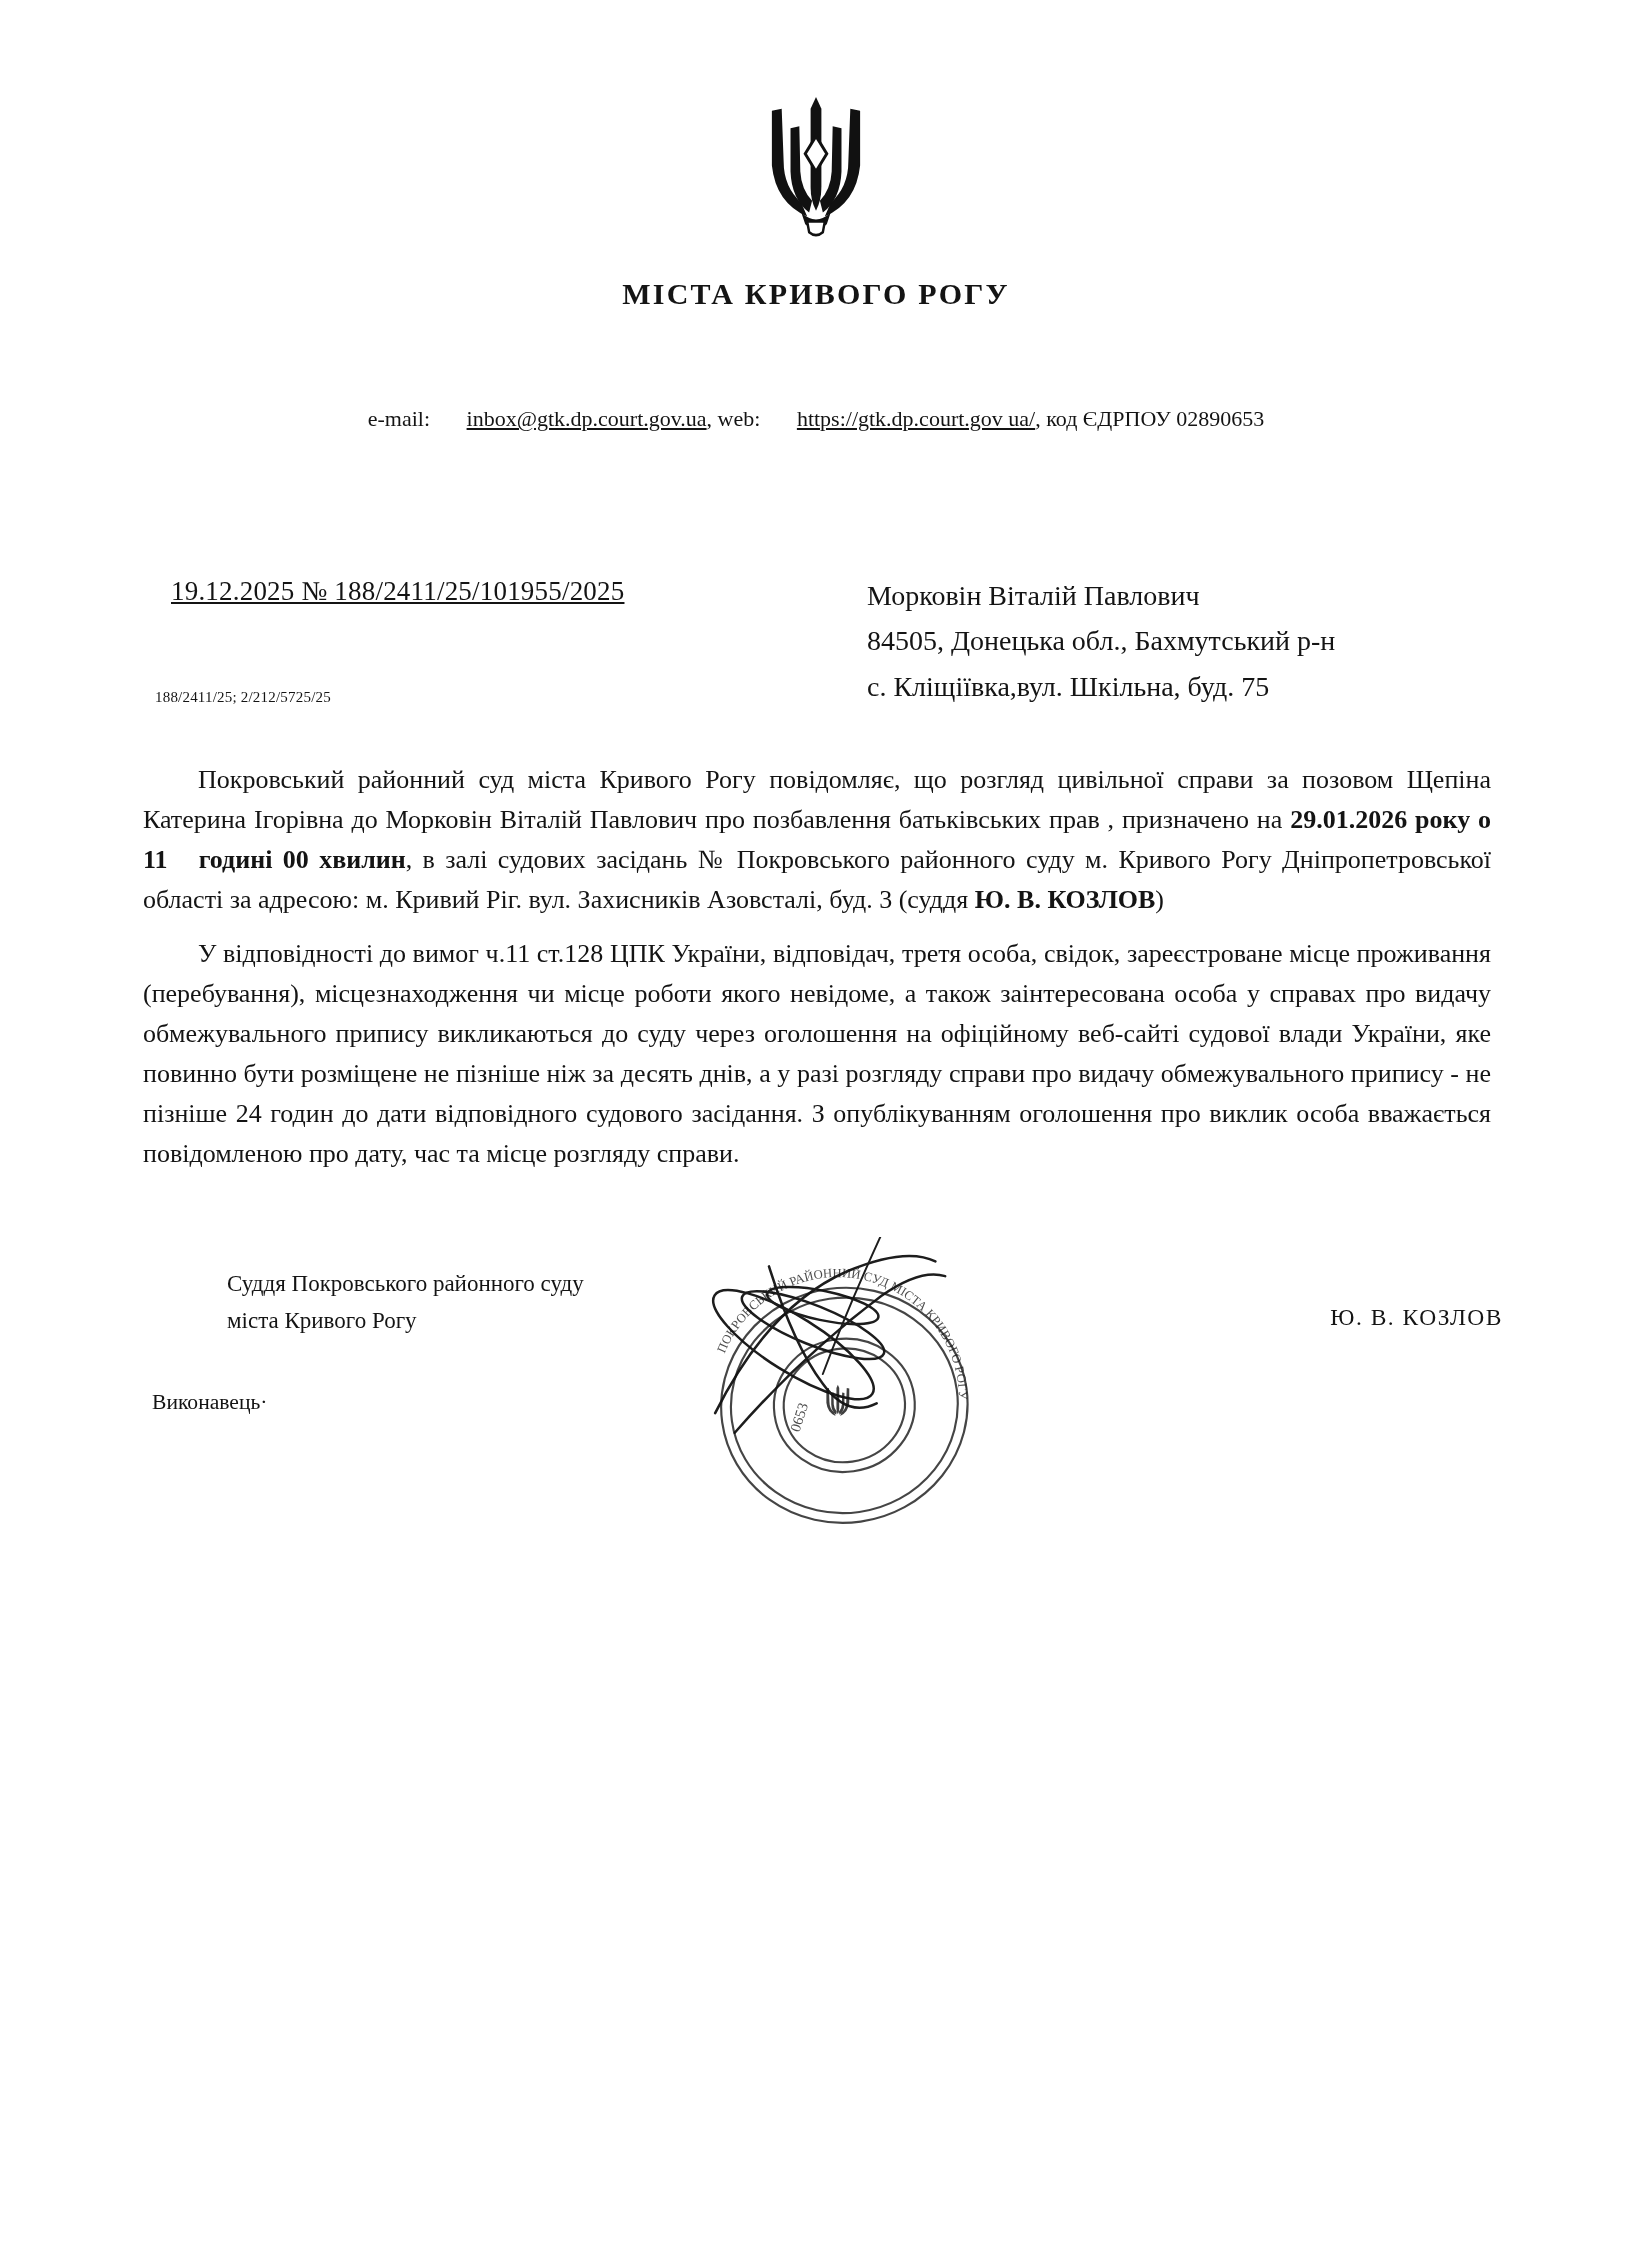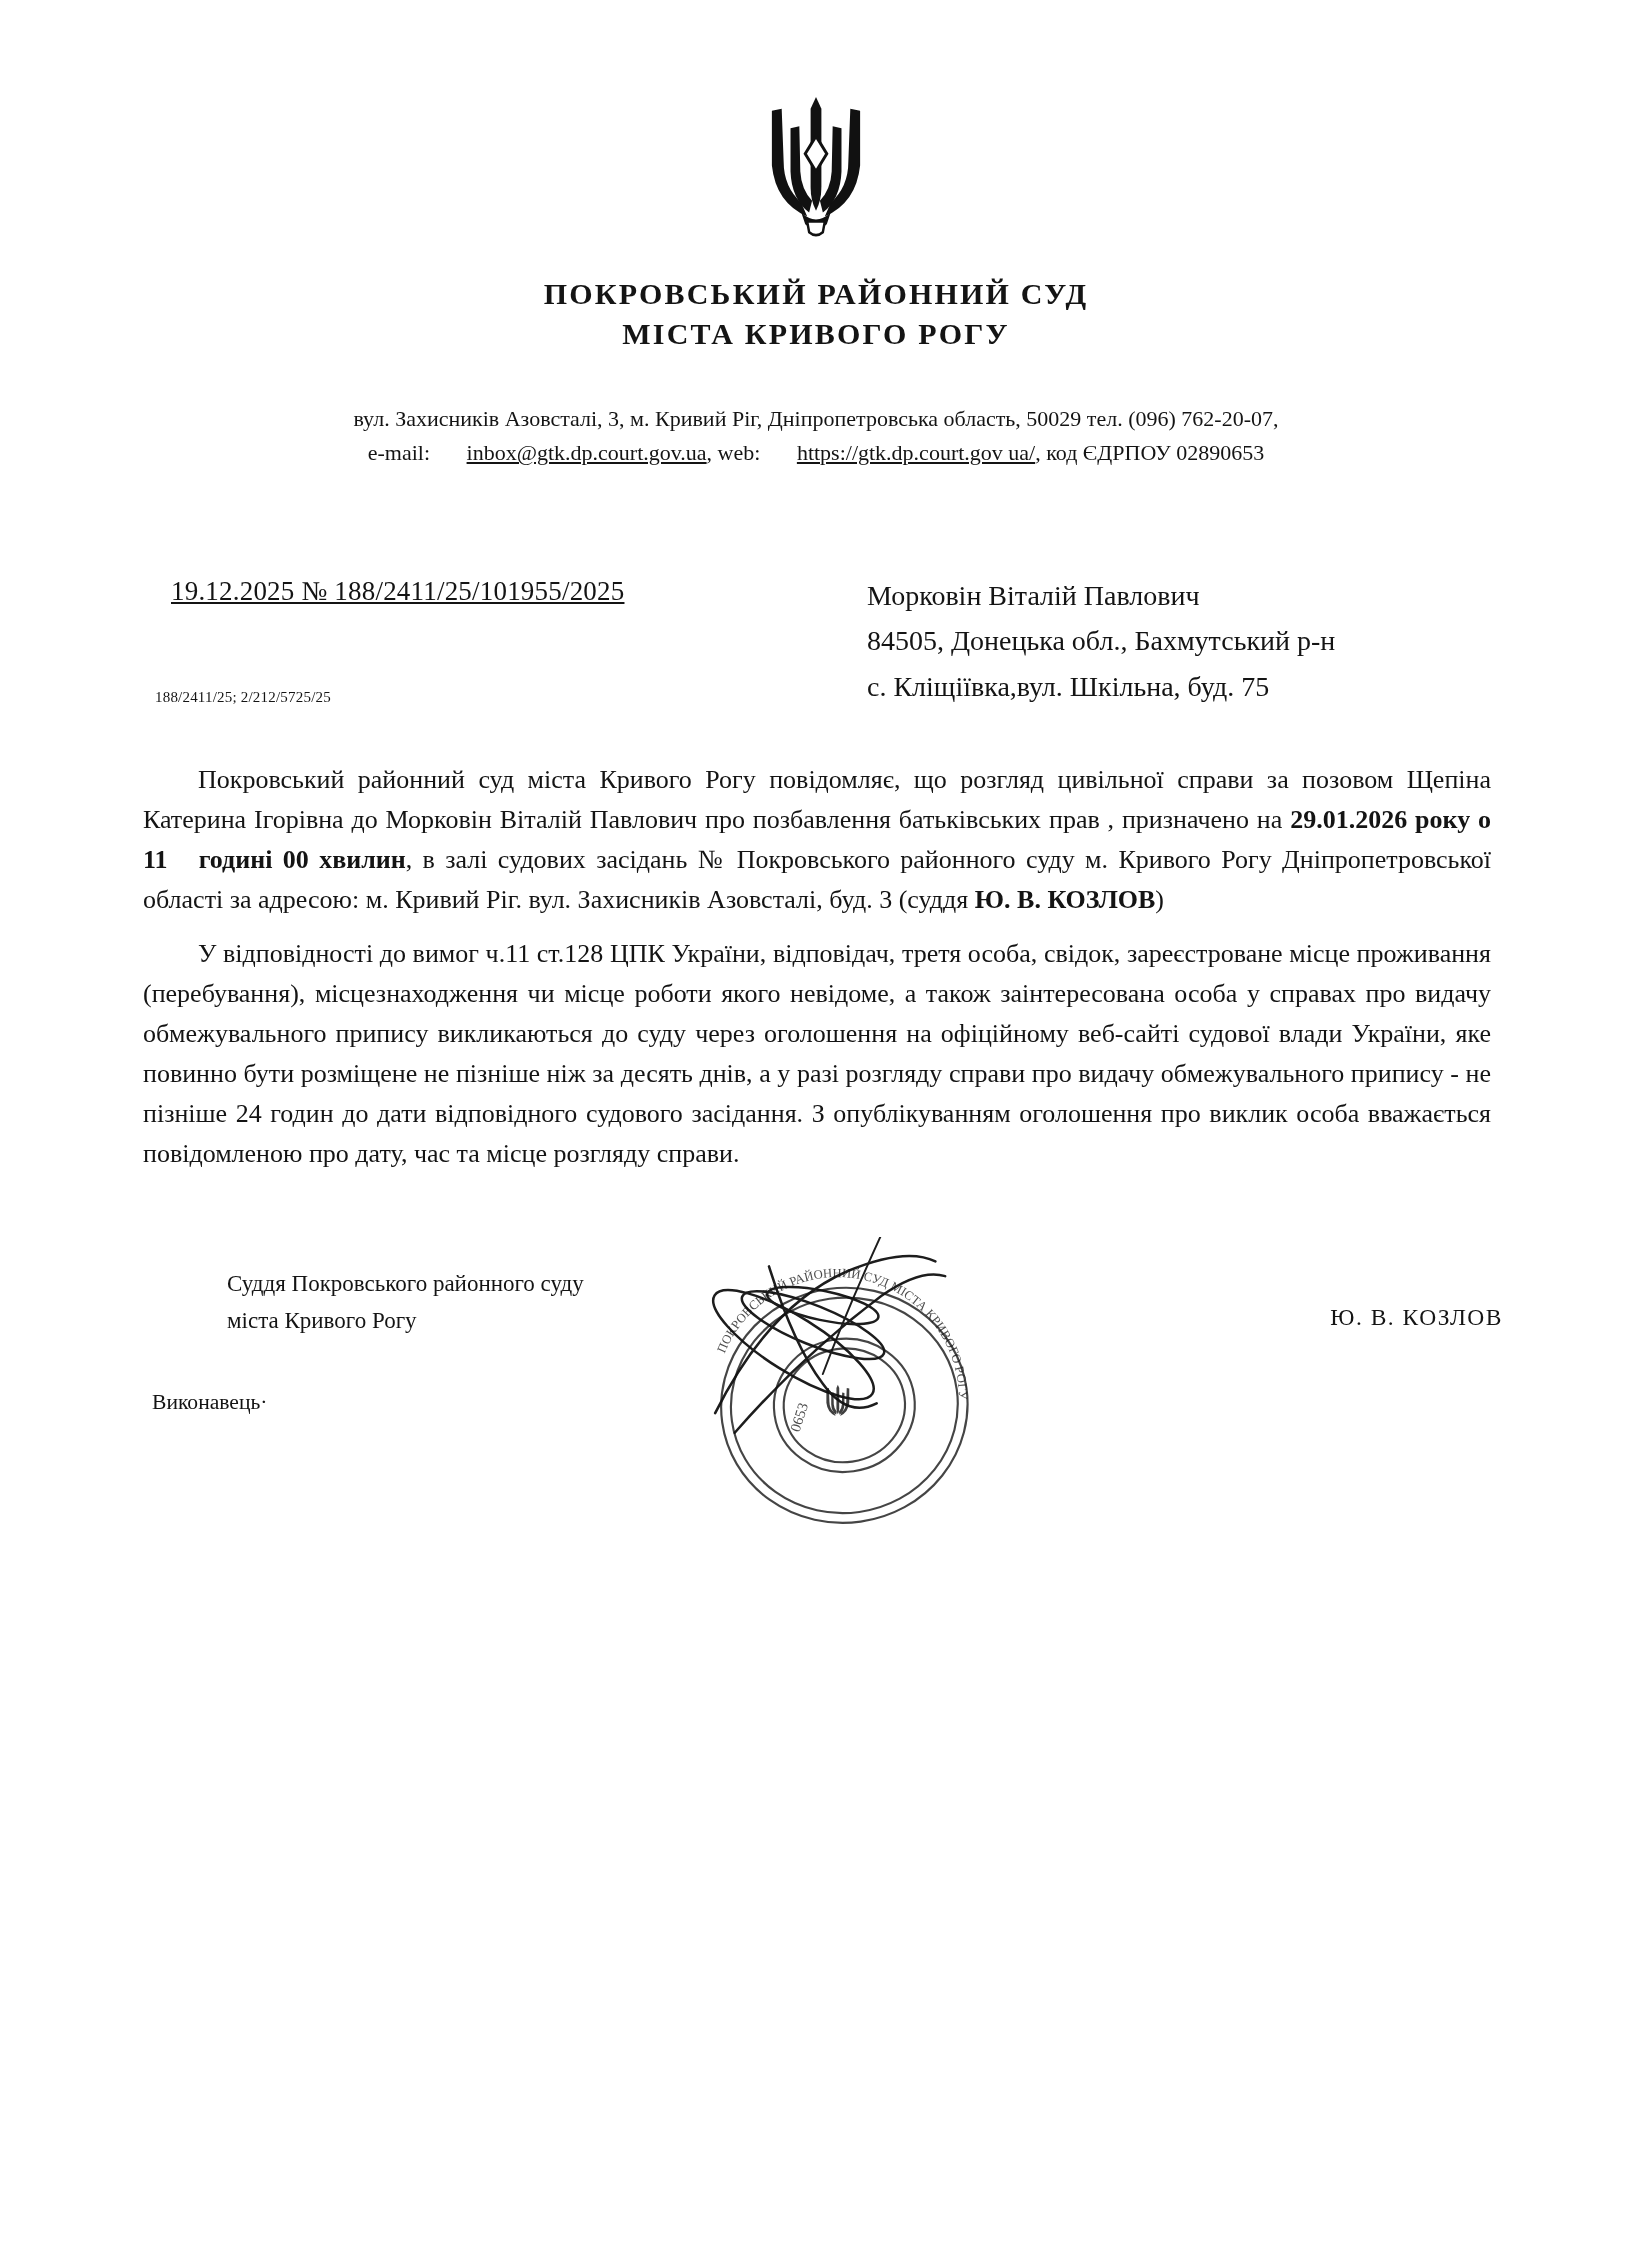--- a/index.html
+++ b/index.html
@@ -172,26 +172,24 @@
           <path d="M85 36 L76 34 L75 80 Q74 98 63 110 L66 122 Q84 108 85 80 Z"></path>
 
           <path d="M44 122 Q59 136 74 122 L70 134 Q59 144 48 134 Z"></path>
           <path d="M50 131 L68 131 L66 142 Q59 148 52 142 Z" fill="#ffffff" stroke="#111111" stroke-width="2.5"></path>
         </g>
       </svg>
     </span>
   </div>
 
   <div class="court-title">
-    <span>ПОКРОВСЬКИЙ РАЙОННИЙ СУД</span>
     <span class="line2">МІСТА КРИВОГО РОГУ</span>
   </div>
 
   <div class="contacts">
-    <div>вул. Захисників Азовсталі, 3, м. Кривий Ріг,  Дніпропетровська область, 50029 тел. (096) 762-20-07,</div>
     <div>
       <span>e-mail: </span><span class="lnk">inbox@gtk.dp.court.gov.ua</span><span>,  web: </span><span class="lnk">https://gtk.dp.court.gov ua/</span><span>, код ЄДРПОУ 02890653</span>
     </div>
   </div>
 
   <div class="ref-no">19.12.2025 №  188/2411/25/101955/2025</div>
   <div class="ref-sub">188/2411/25; 2/212/5725/25</div>
 
   <div class="addressee">
     <div>Морковін Віталій Павлович</div>

